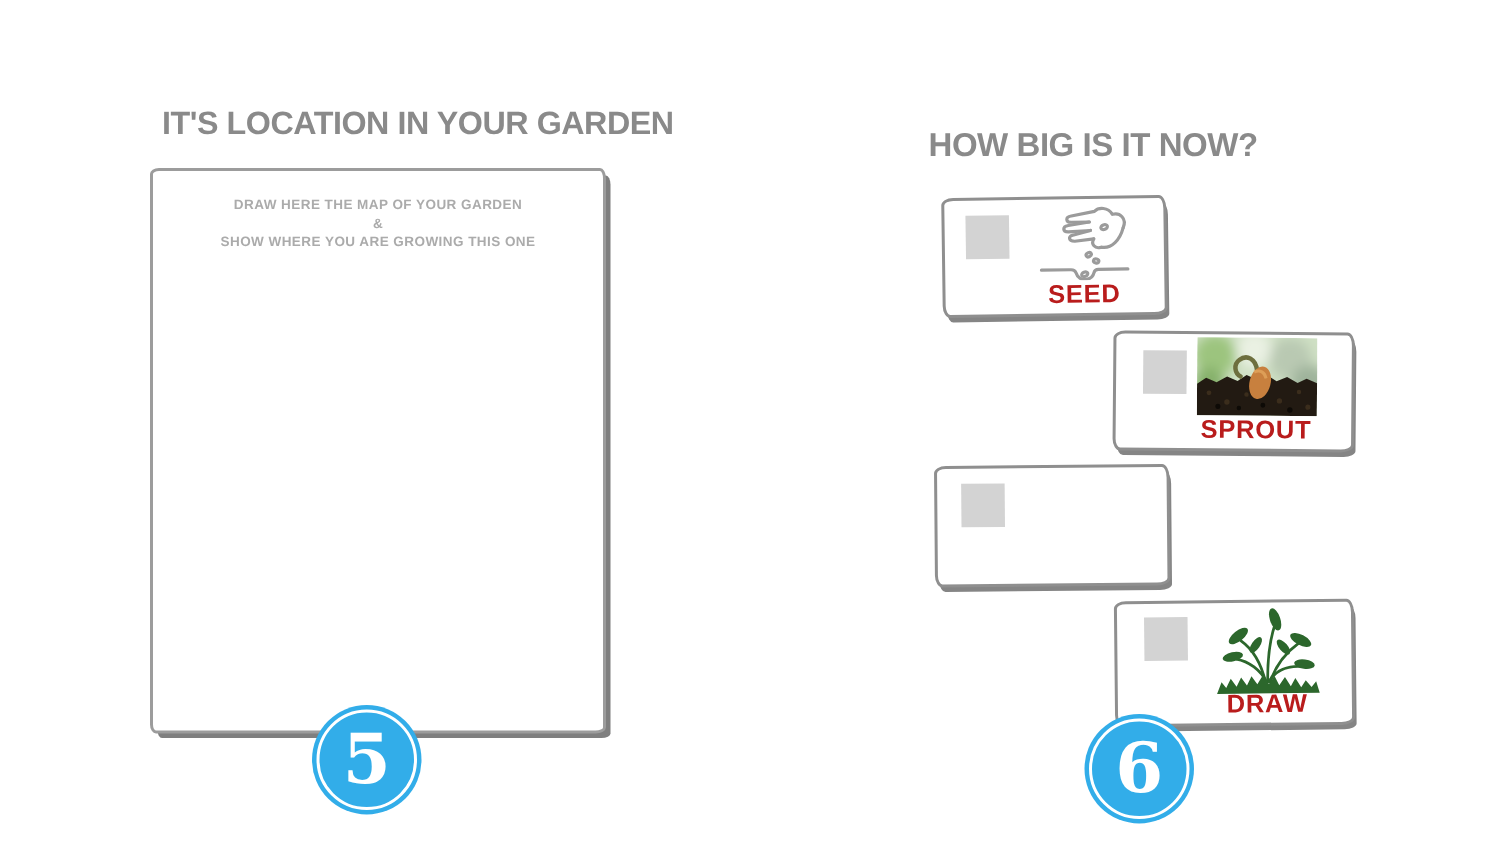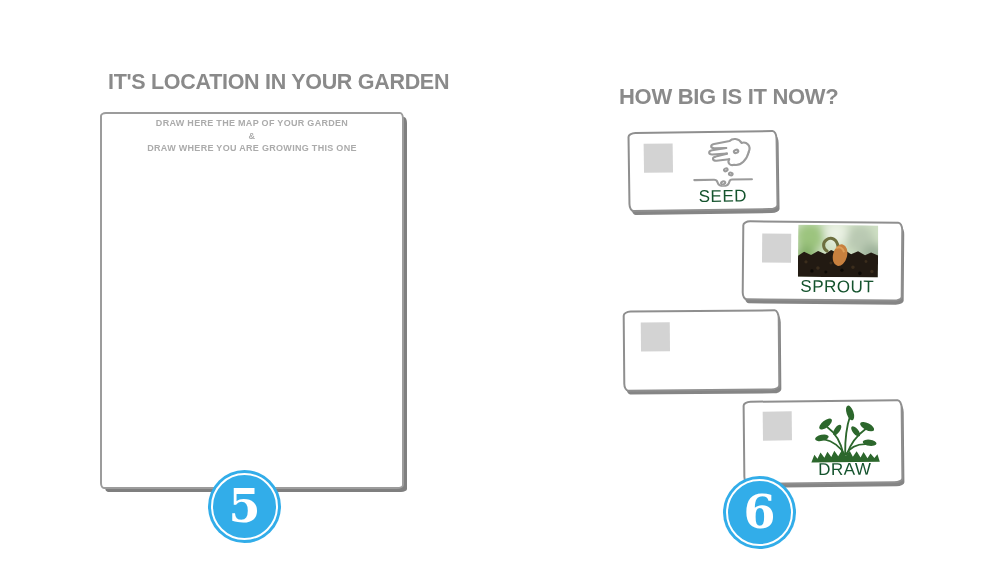--- a/index.html
+++ b/index.html
@@ -9,21 +9,21 @@
   
   .heading{position:absolute;color:#8a8a8a;font-weight:bold;letter-spacing:-0.3px;
            white-space:nowrap;}
   .heading-left{left:108px;top:70px;font-size:21.5px;}
   .heading-right{left:619px;top:84px;font-size:22px;}
 
   
   .draw-box{position:absolute;left:100px;top:112px;width:304px;height:377px;background:#fff;
             border:2px solid #9c9c9c;border-radius:6px 4px 7px 4px/4px 7px 4px 6px;
             box-shadow:4px 4px 0 -1px #7f7f7f;box-sizing:border-box;}
-  .draw-box-text{margin-top:3px;text-align:center;color:#ababab;font-weight:bold;
+  .draw-box-text{margin-top:16px;text-align:center;color:#ababab;font-weight:bold;
                  font-size:9px;letter-spacing:0.3px;line-height:12.5px;}
 
   
   .step-badge{position:absolute;width:73px;height:73px;border-radius:50%;background:#32ade9;
               display:flex;align-items:center;justify-content:center;z-index:5;}
   .step-badge::before{content:"";position:absolute;inset:3px;border:2px solid #fff;
               border-radius:50%;}
   .step-num{color:#fff;font-family:"DejaVu Serif",serif;font-weight:bold;font-size:46px;
             line-height:1;position:relative;top:-1px;}
   .badge-5{left:208px;top:470px;}
@@ -36,37 +36,37 @@
   .card-seed{left:628px;top:131px;width:150px;height:80px;transform:rotate(-0.8deg);}
   .card-sprout{left:742px;top:221px;width:161px;height:80px;transform:rotate(0.5deg);}
   .card-seeding{left:623px;top:310px;width:157px;height:81px;transform:rotate(-0.5deg);}
   .card-plant{left:743px;top:400px;width:160px;height:84px;transform:rotate(-0.6deg);}
 
   .stage-checkbox{position:absolute;left:14px;top:10px;width:29px;height:29px;
                   background:#d3d3d3;}
   .stage-inner{position:absolute;left:44px;right:5px;top:2px;bottom:3px;
                display:flex;flex-direction:column;align-items:center;
                justify-content:flex-end;}
-  .stage-label{color:#14532d;font-weight:normal;font-size:17px;letter-spacing:0.5px;
+  .stage-label{color:#b91c1c;font-weight:bold;font-size:17px;letter-spacing:0.5px;
                line-height:19px;white-space:nowrap;}
   .stage-icon{display:block;}
   .photo-frame{line-height:0;}
 </style>
 </head>
 <body>
 
 <div class="page">
 
   <div class="heading heading-left">IT'S LOCATION IN YOUR GARDEN</div>
 
   <div class="draw-box">
     <div class="draw-box-text">
       <div>DRAW HERE THE MAP OF YOUR GARDEN</div>
       <div>&amp;</div>
-      <div>DRAW WHERE YOU ARE GROWING THIS ONE</div>
+      <div>SHOW WHERE YOU ARE GROWING THIS ONE</div>
     </div>
   </div>
 
   <div class="step-badge badge-5">
     <span class="step-num">5</span>
   </div>
 
   <div class="heading heading-right">HOW BIG IS IT NOW?</div>
 
   <div class="stage-card card-seed">

